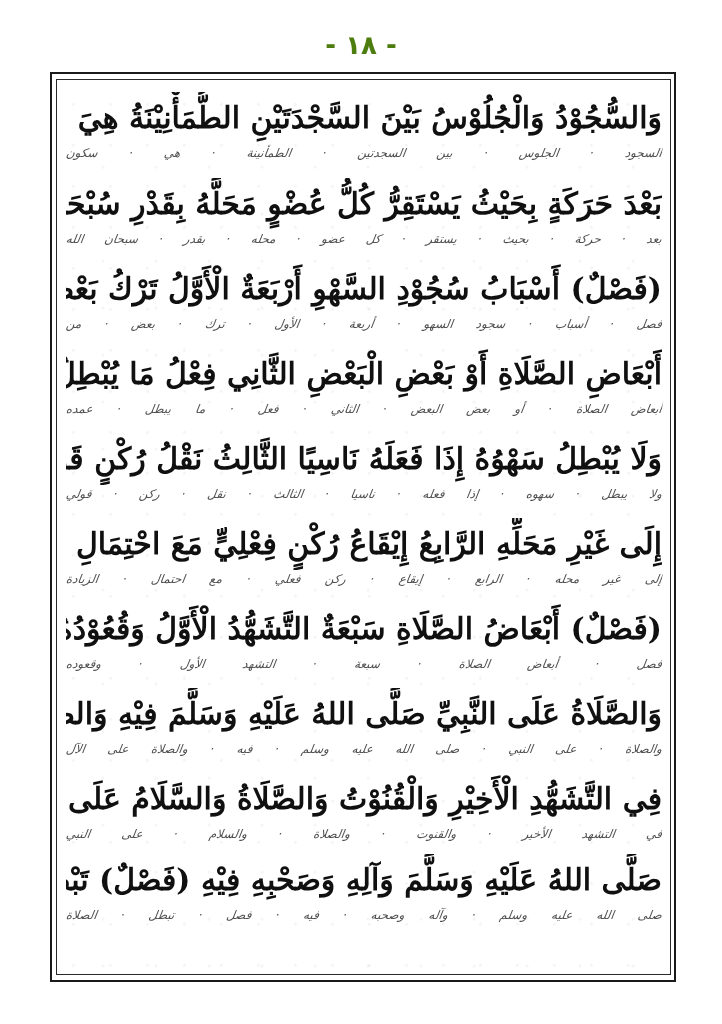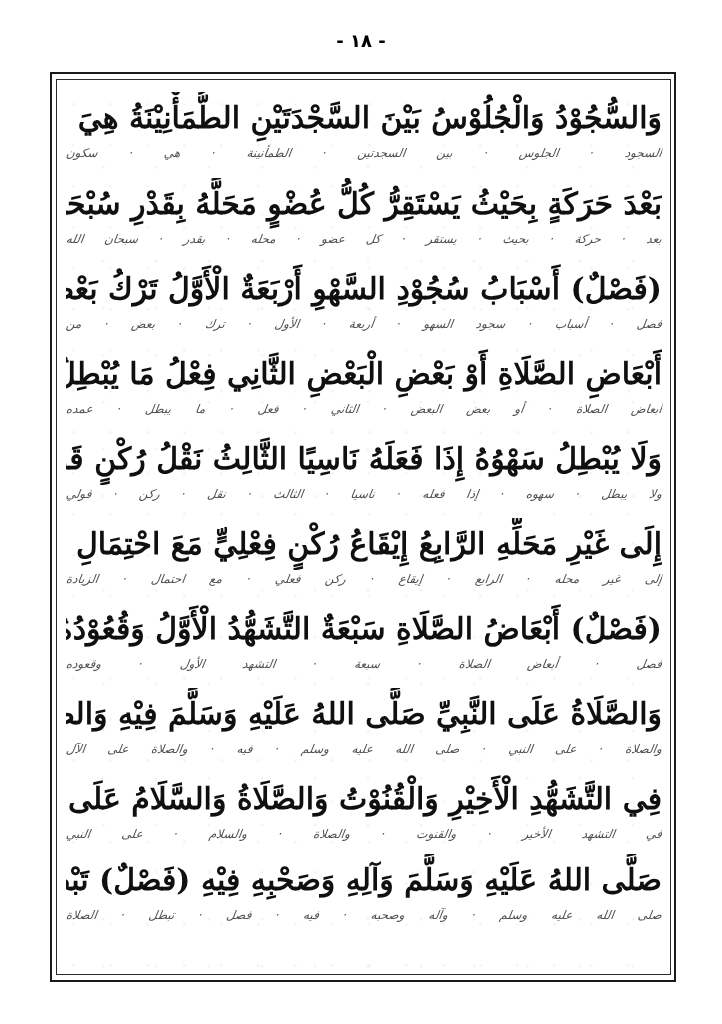--- a/index.html
+++ b/index.html
@@ -15,23 +15,23 @@
       font-family: "DejaVu Sans", sans-serif;
       color: #111111;
     }
     .page-number {
       position: absolute;
       top: 30px;
       left: 0;
       width: 722px;
       text-align: center;
       font-family: "DejaVu Sans", sans-serif;
-      font-size: 18px;
+      font-size: 26px;
       font-weight: bold;
-      color: #000000;
+      color: #4d7c0f;
       letter-spacing: 2px;
     }
     .frame-outer {
       position: absolute;
       left: 50px;
       top: 72px;
       width: 626px;
       height: 910px;
       border: 2px solid #1a1a1a;
       box-sizing: border-box;

